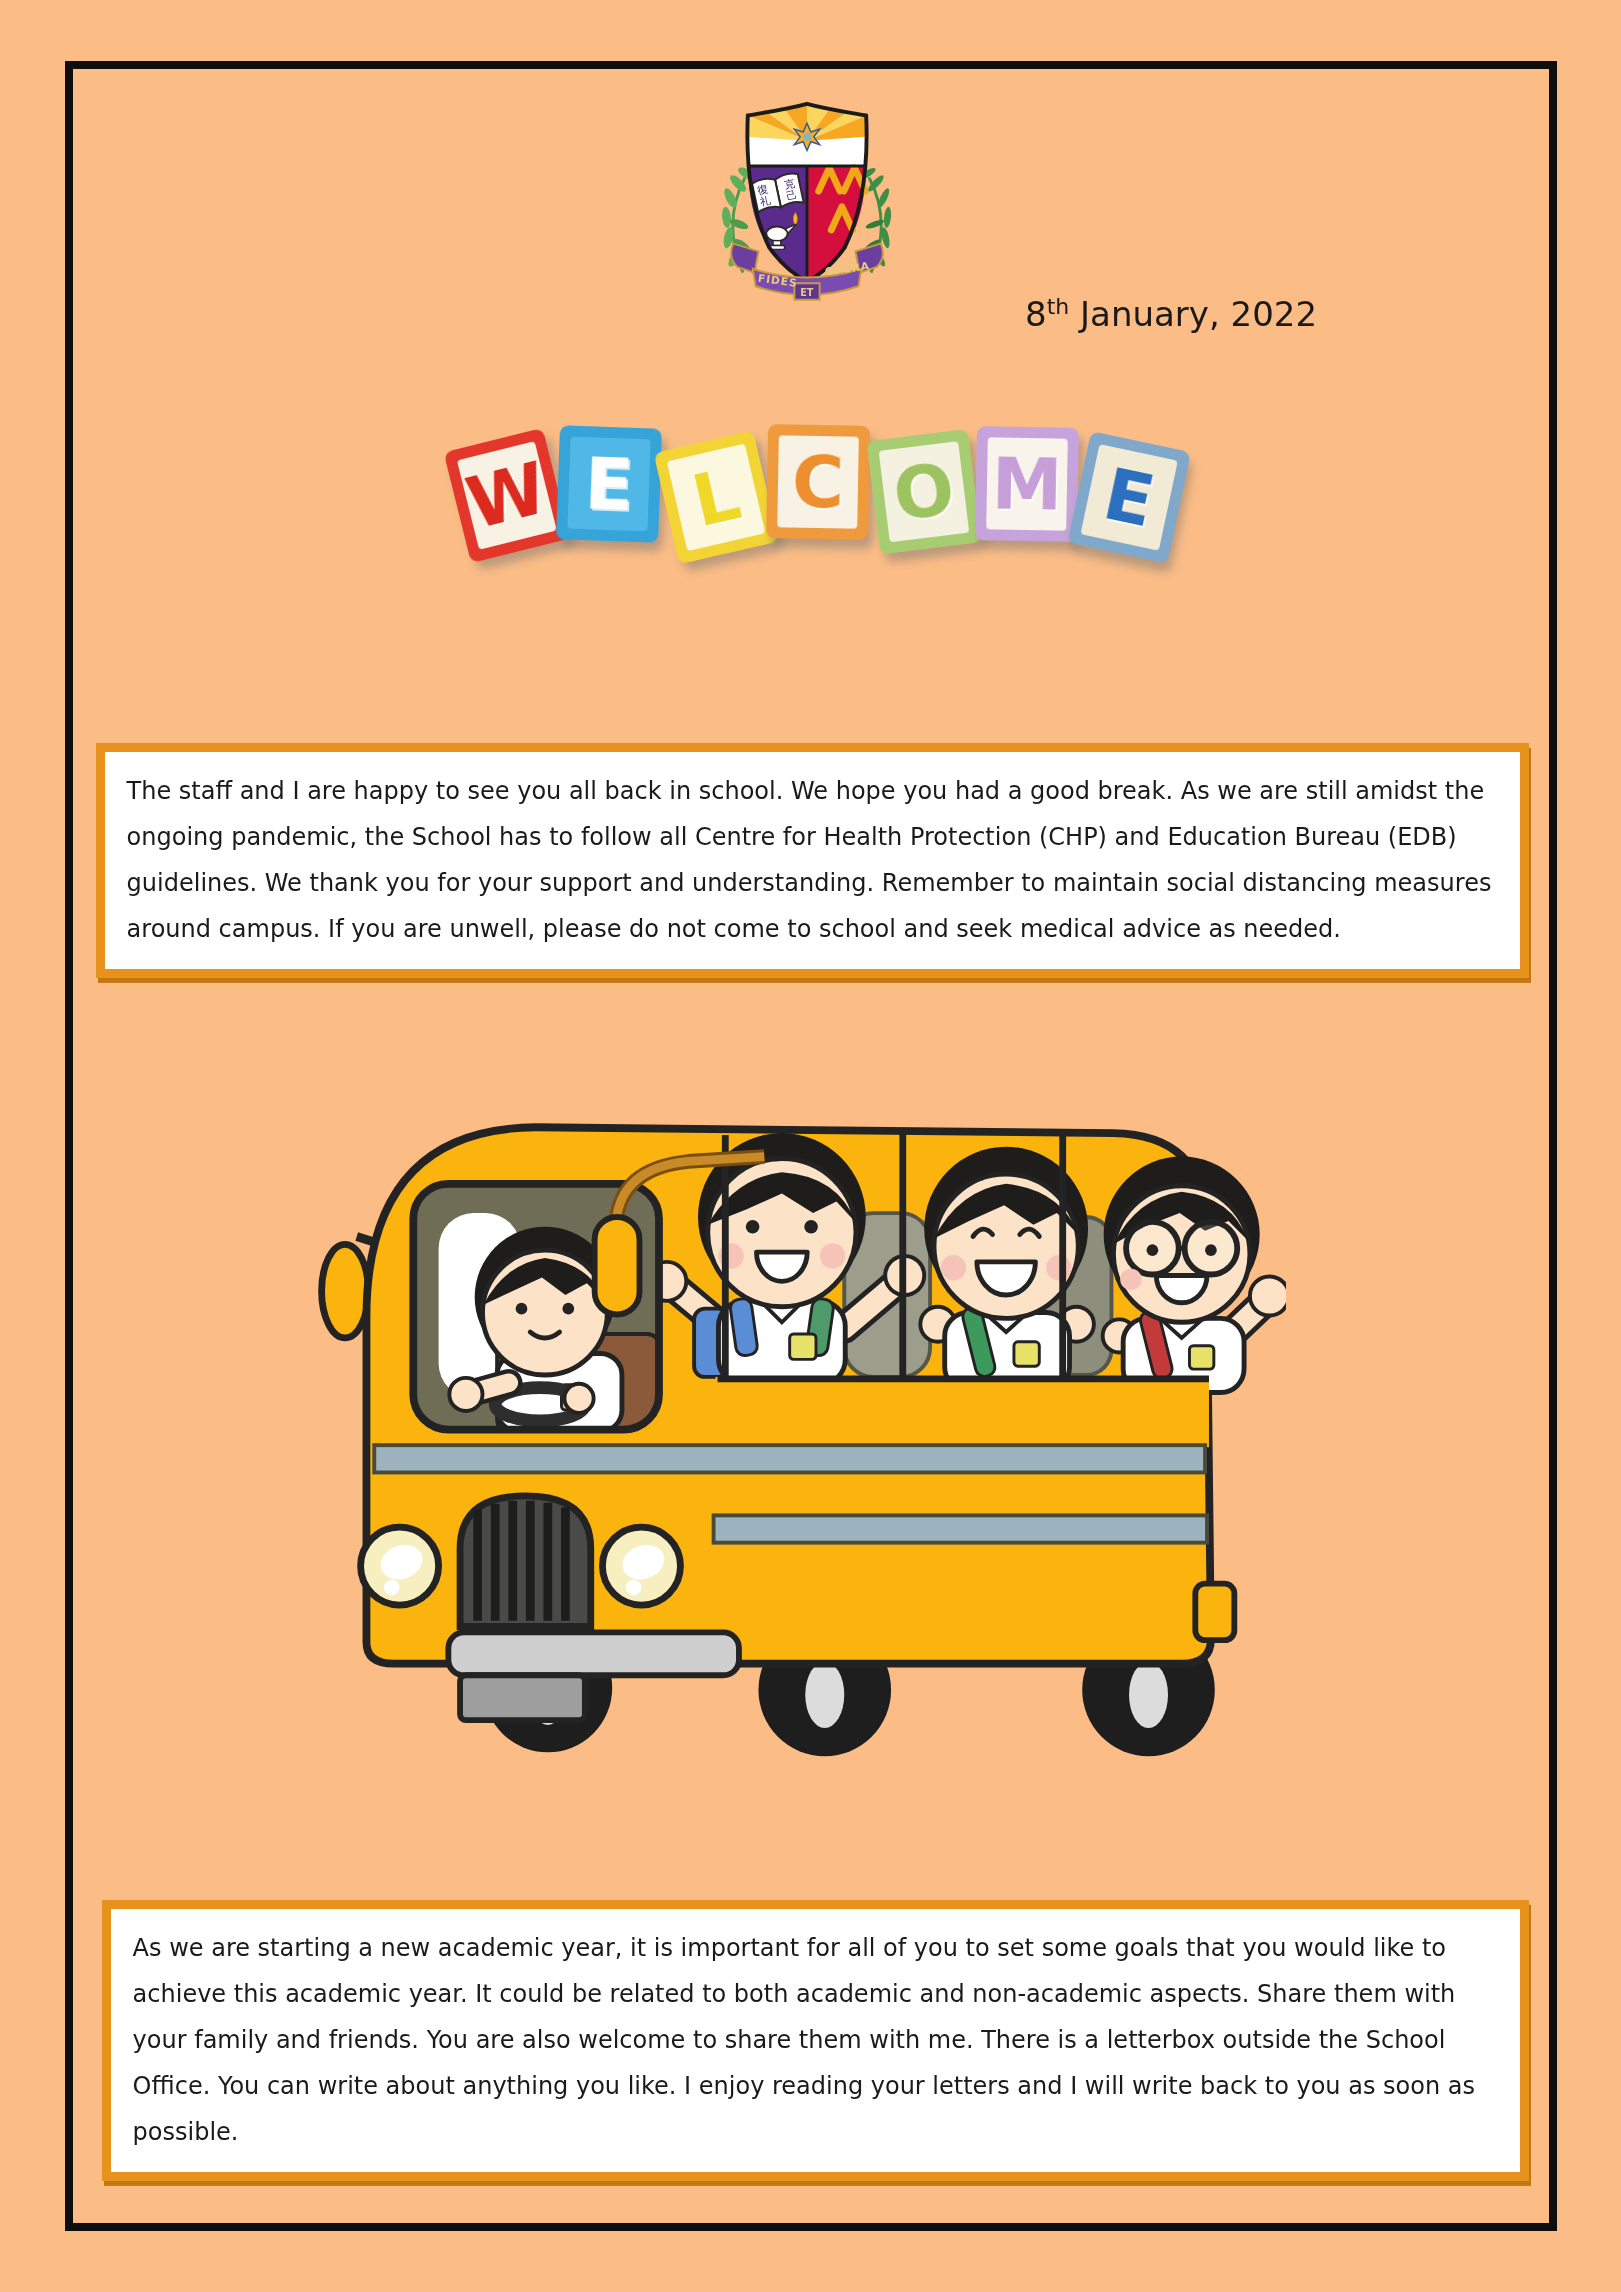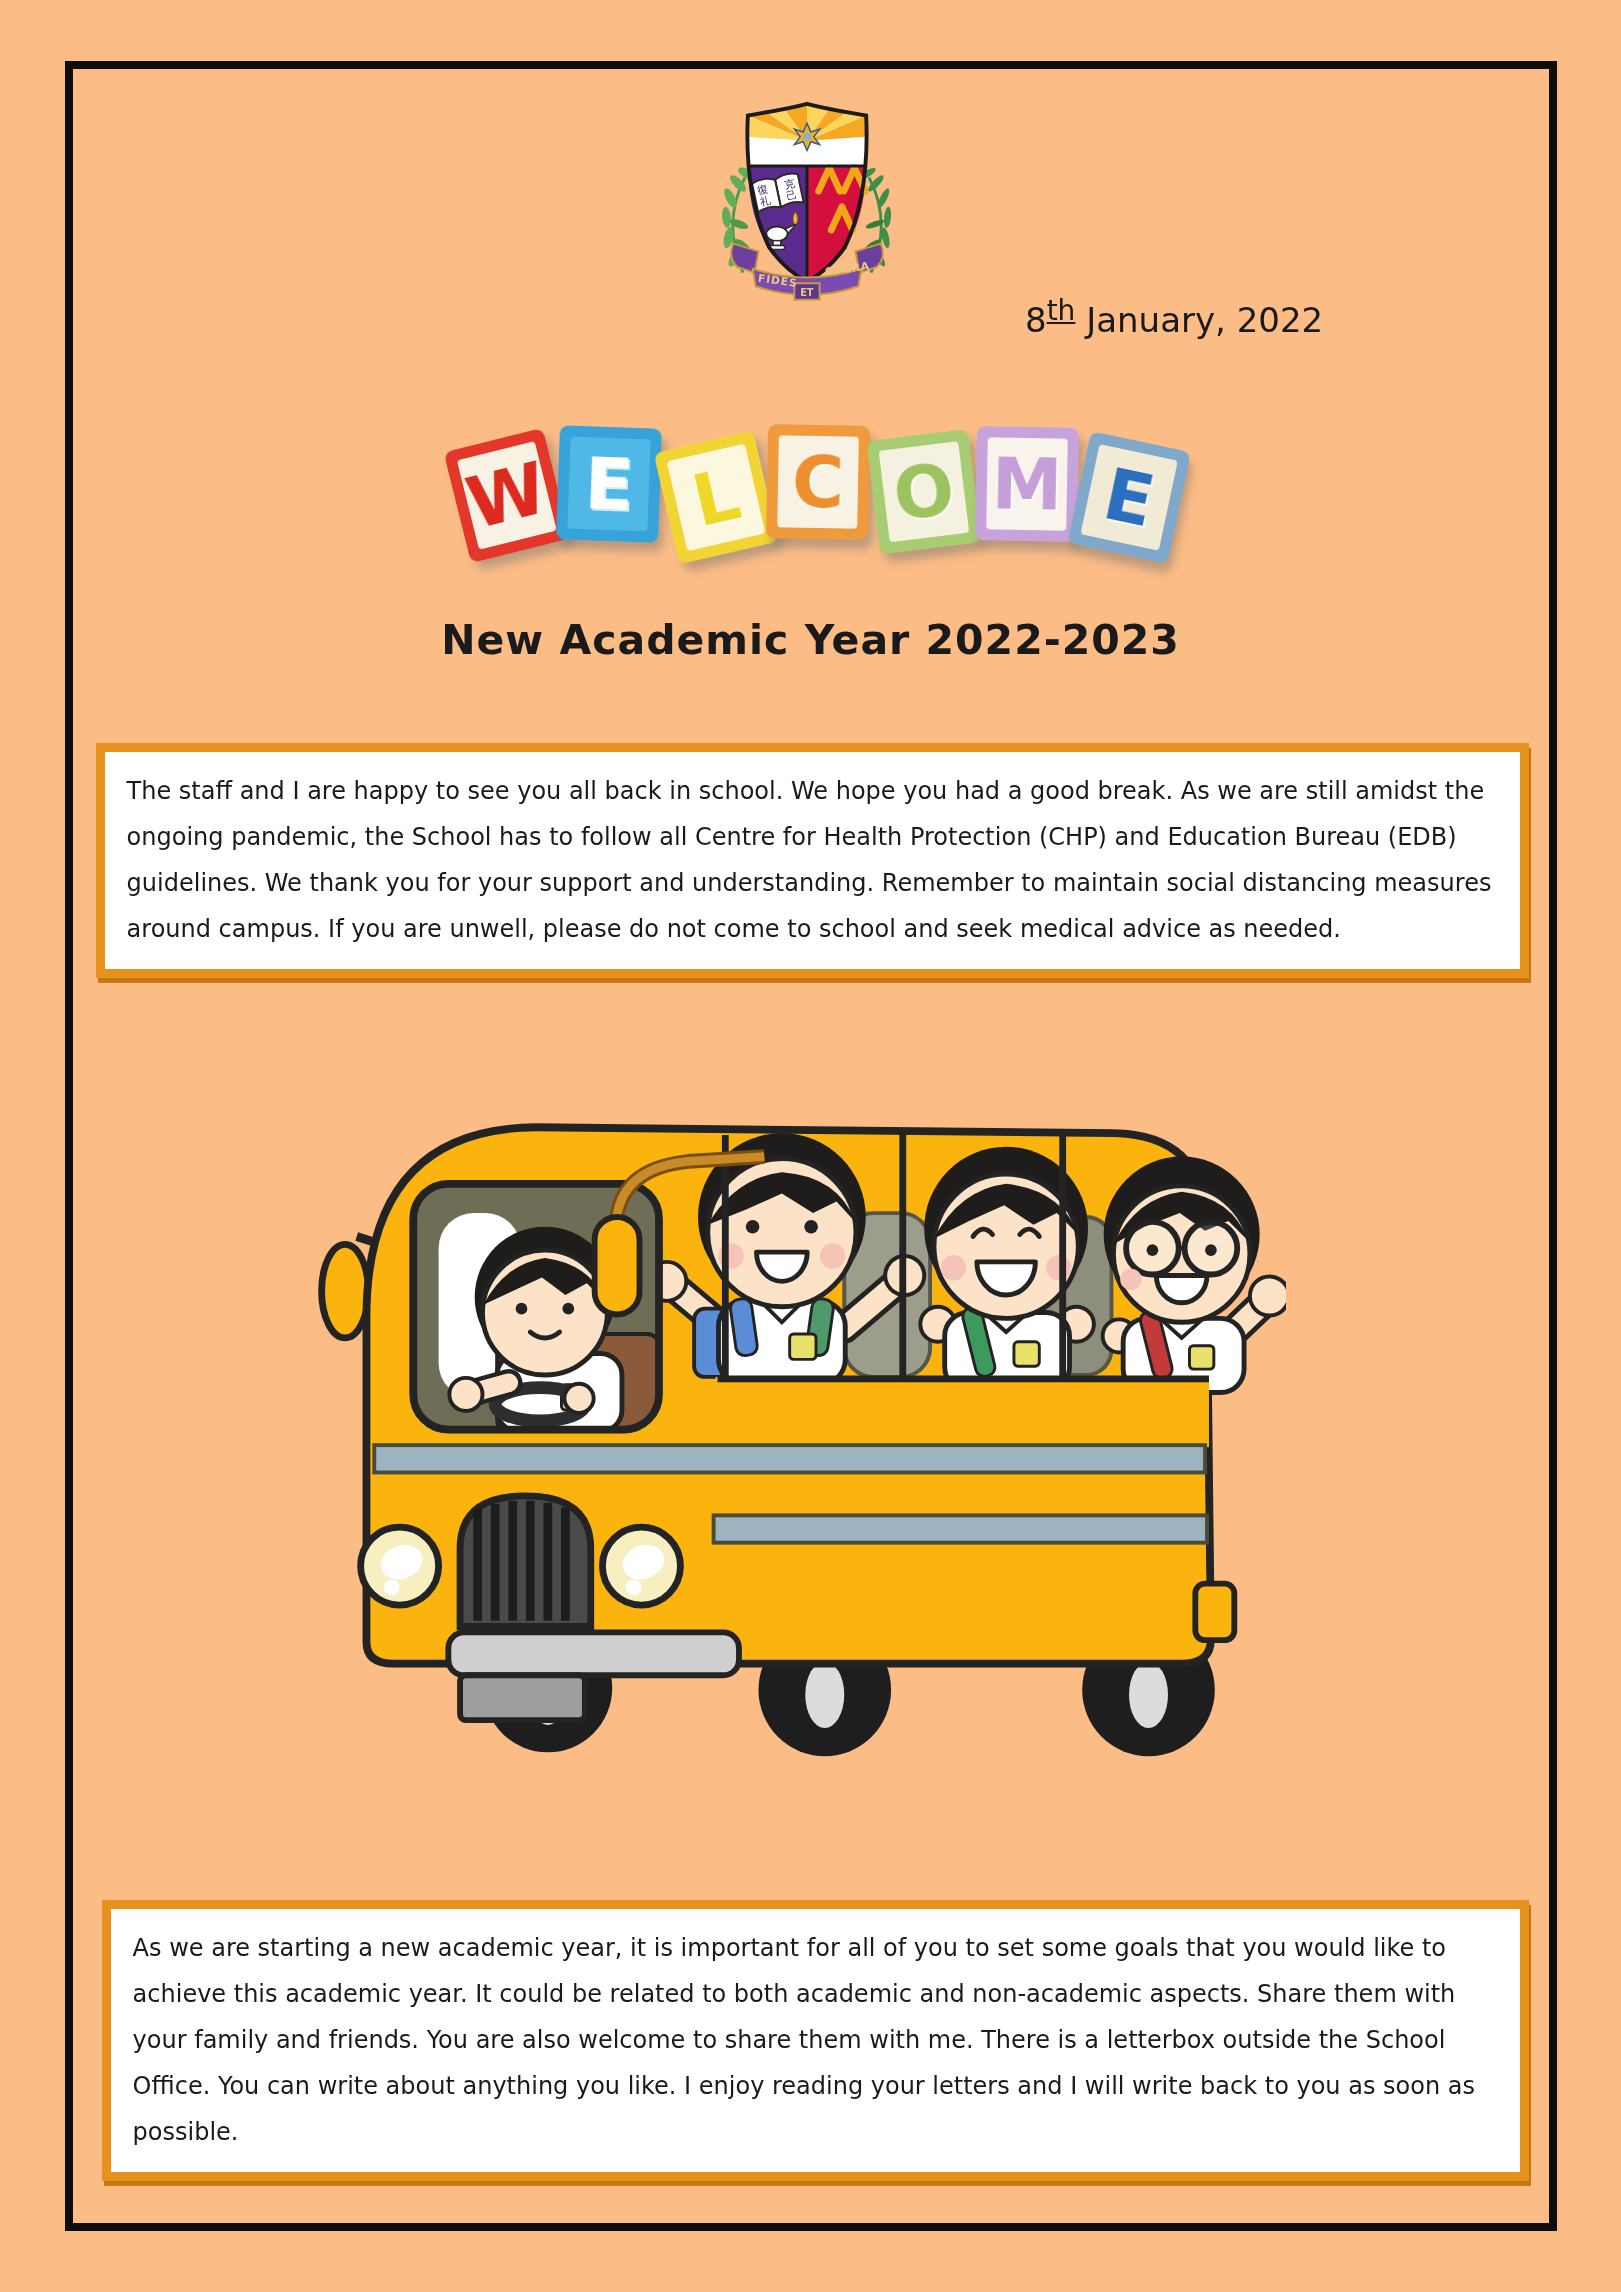--- a/index.html
+++ b/index.html
@@ -11,21 +11,21 @@
     color:#1a1a1a; overflow:hidden;
   }
   .frame {
     position:absolute; left:65px; top:61px; width:1492px; height:2170px;
     border:8.8px solid var(--frame-col,#0D0D0D); pointer-events:none;
   }
   .crest { position:absolute; left:710px; top:90px; width:194px; height:214px; }
   .date-line {
     position:absolute; left:1025px; top:294px; font-size:34px; white-space:nowrap;
   }
-  .date-line sup { font-size:28px;text-decoration:underline; }
+  .date-line sup { font-size:22px; }
   .greeting { position:absolute; left:208px; top:333px; font-size:34px; white-space:nowrap; }
   .welcome-row {
     position:absolute; left:453px; top:427px; width:730px; height:206px;
     display:flex; align-items:flex-start; justify-content:space-between;
   }
   .block {
     width:102px; height:114px; border-radius:8.8px; padding:10.8px;
     flex:0 0 auto;
     filter:drop-shadow(5.9px 9.8px 4.9px rgba(110,110,110,0.45));
   }
@@ -170,21 +170,20 @@
           <span class="letter" style="color: rgb(199, 159, 216);">M</span>
         </div>
       </div>
     <div class="block" style="background: rgb(127, 168, 203); transform: rotate(12deg) translateY(13.7px);">
         <div class="panel" style="background: rgb(241, 234, 213);">
           <span class="letter" style="color: rgb(43, 111, 190);">E</span>
         </div>
       </div>
   </div>
 
-  <div class="doc-title">New Academic Year 2022-2023</div>
 
   <div class="text-box box1">
     <span>The staff and I are happy to see you all back in school. We hope you had a good break. As we are still amidst the ongoing pandemic, the School has to follow all Centre for Health Protection (CHP) and Education Bureau (EDB) guidelines. We thank you for your support and understanding. Remember to maintain social distancing measures around campus. If you are unwell, please do not come to school and seek medical advice as needed.</span>
   </div>
 
   <svg class="bus" viewBox="0 0 1005 665">
 
     <g>
       <circle cx="248" cy="595" r="66" fill="#1E1E1E"></circle>
       <ellipse cx="248" cy="600" rx="19" ry="33" fill="#DCDCDC"></ellipse>

